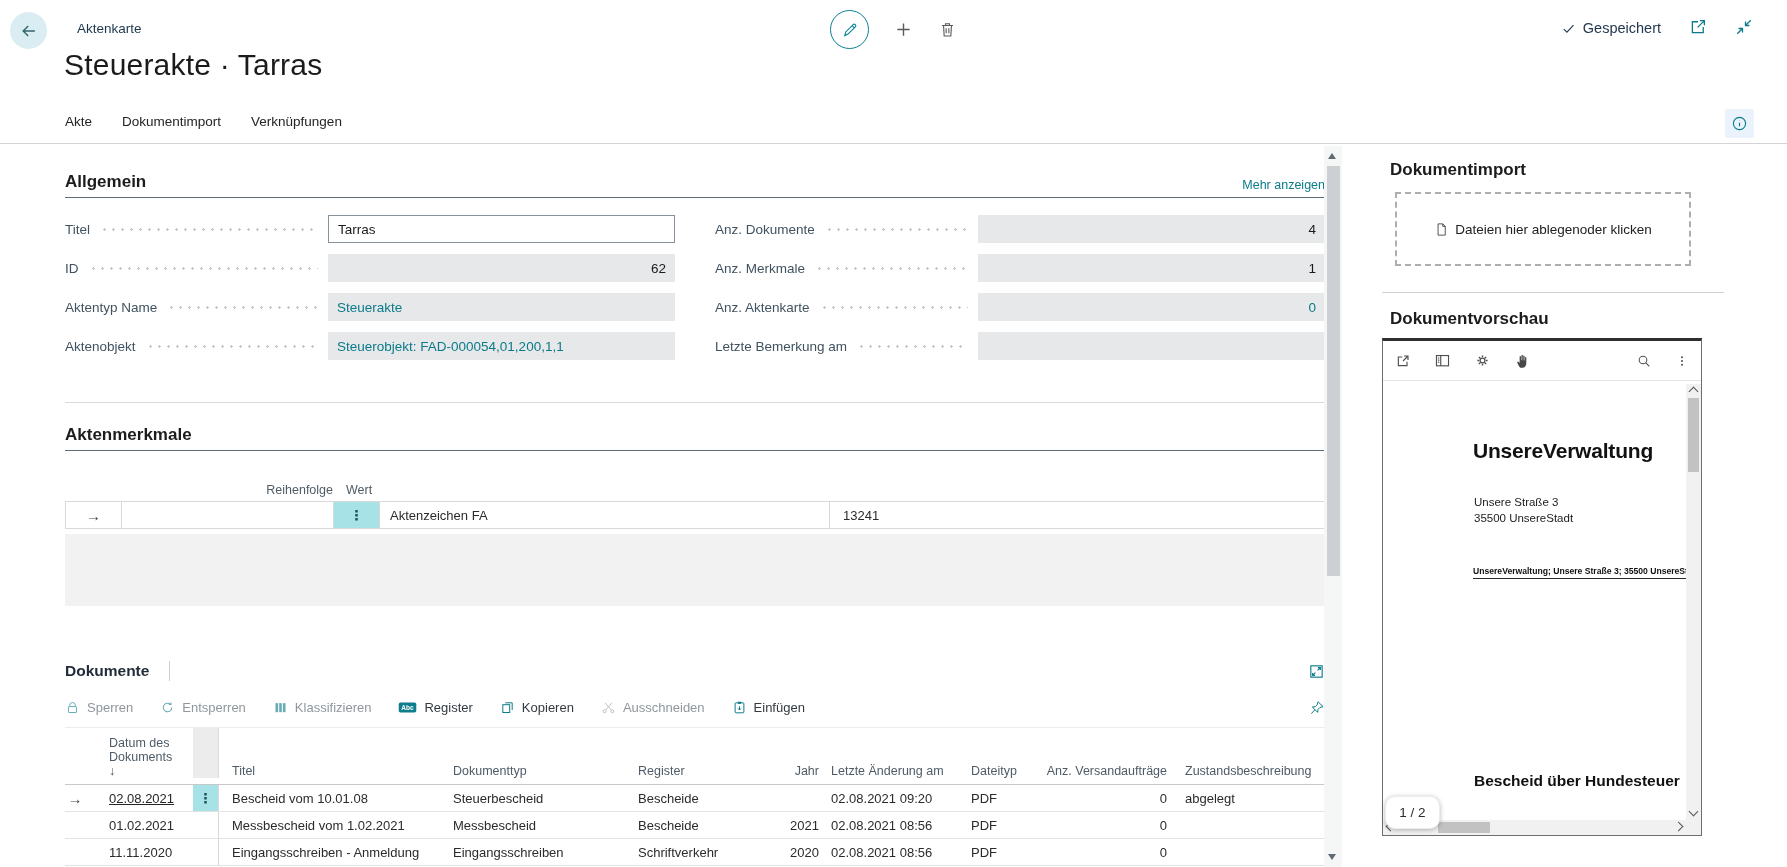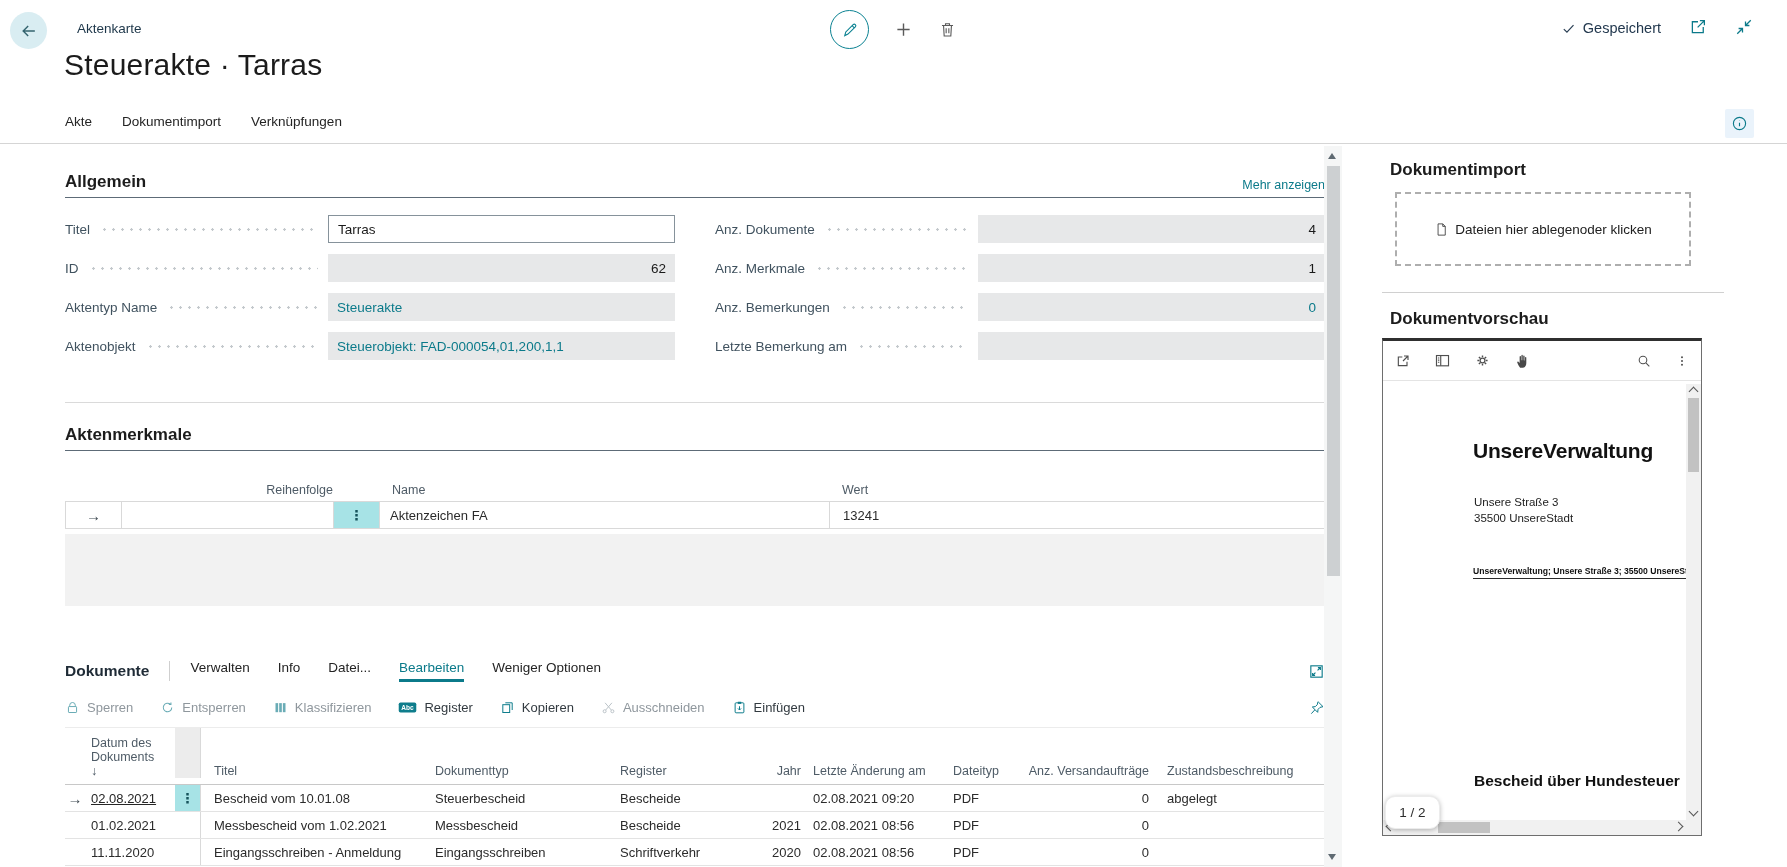--- a/index.html
+++ b/index.html
@@ -81,21 +81,21 @@
   .tbi.disabled { color:#8f979d; cursor:default; }
   .tbi .ico { color:#0e7d8c; }
   .tbi.disabled .ico { color:#6aacb6; }
   .tbi .ico.pale { color:#bcc4c9; }
   .doc-toolbar .spacer { flex:1; }
 
   .dt-head { display:flex; align-items:flex-end; min-height:57px; padding-bottom:6px;
     font-size:12.5px; color:#4e5b66; border-bottom:1px solid #c8c8c8; }
   .dt-head > div, .dt-row > div { padding:0 6px; }
   .c-arrow { width:20px; padding:0 !important; text-align:center; }
-  .c-datum { width:90px; }
+  .c-datum { width:90px;margin-left:18px; }
   .c-dots  { width:26px; padding:0 !important; display:flex; align-items:center; justify-content:center; border-right:1px solid #d9d9d9; }
   .dt-head .c-dots { background:#ececec; align-self:stretch; }
   .c-titel { width:228px; padding-left:13px !important; }
   .c-dtype { width:185px; }
   .c-reg   { width:135px; }
   .c-jahr  { width:58px; text-align:right; }
   .c-aend  { width:140px; }
   .c-filetype { width:68px; }
   .c-versand { width:140px; text-align:right; }
   .c-zustand { flex:1; padding-left:12px !important; }
@@ -250,67 +250,59 @@
         <span class="flabel">Anz. Dokumente</span>
           <span class="dots"></span>
         <span class="ctrl gray num">4</span>
       </div>
       <div class="frow">
         <span class="flabel">Anz. Merkmale</span>
           <span class="dots"></span>
         <span class="ctrl gray num">1</span>
       </div>
       <div class="frow">
-        <span class="flabel">Anz. Bemerkungen</span>
+        <span class="flabel">Anz. Aktenkarte</span>
           <span class="dots"></span>
         <span class="ctrl gray num link">0</span>
       </div>
       <div class="frow">
         <span class="flabel">Letzte Bemerkung am</span>
           <span class="dots"></span>
         <span class="ctrl gray"></span>
       </div>
     </div>
   </div>
 
   <div class="sep1"></div>
 
   <div class="sec-head" style="padding-top:22px;">
     <span class="sec-title">Aktenmerkmale</span>
   </div>
   <div class="rule"></div>
 
   <div class="mk-head">
     <span class="hd-reihe">Reihenfolge</span>
-    <span class="hd-name">Name</span>
     <span class="hd-wert">Wert</span>
   </div>
   <div class="mk-row">
     <div class="col-arrow">
         <span class="rowptr"></span>
       </div>
     <div class="col-reihe"></div>
     <div class="col-dots teal-cell">
         <span class="dots-glyph"></span>
       </div>
     <div class="col-name">Aktenzeichen FA</div>
     <div class="col-wert">13241</div>
   </div>
   <div class="mk-filler"></div>
 
   <div class="doc-head">
     <span class="doc-title">Dokumente</span>
     <span class="vdiv"></span>
-    <div class="doc-menu">
-      <span>Verwalten</span>
-      <span>Info</span>
-      <span>Datei...</span>
-      <span class="active">Bearbeiten</span>
-      <span>Weniger Optionen</span>
-    </div>
     <span class="spacer"></span>
     <div class="teal">
       <svg class="ic" width="17" height="17" viewBox="0 0 24 24" fill="none" stroke="currentColor" stroke-width="1.6">
           <rect x="4" y="4" width="16" height="16"></rect>
           <path d="M13.5 10.5 l4-4 M17.5 10 V6.5 H14 M10.5 13.5 l-4 4 M6.5 14 v3.5 H10"></path>
         </svg>
     </div>
   </div>
 
   <div class="doc-toolbar">

